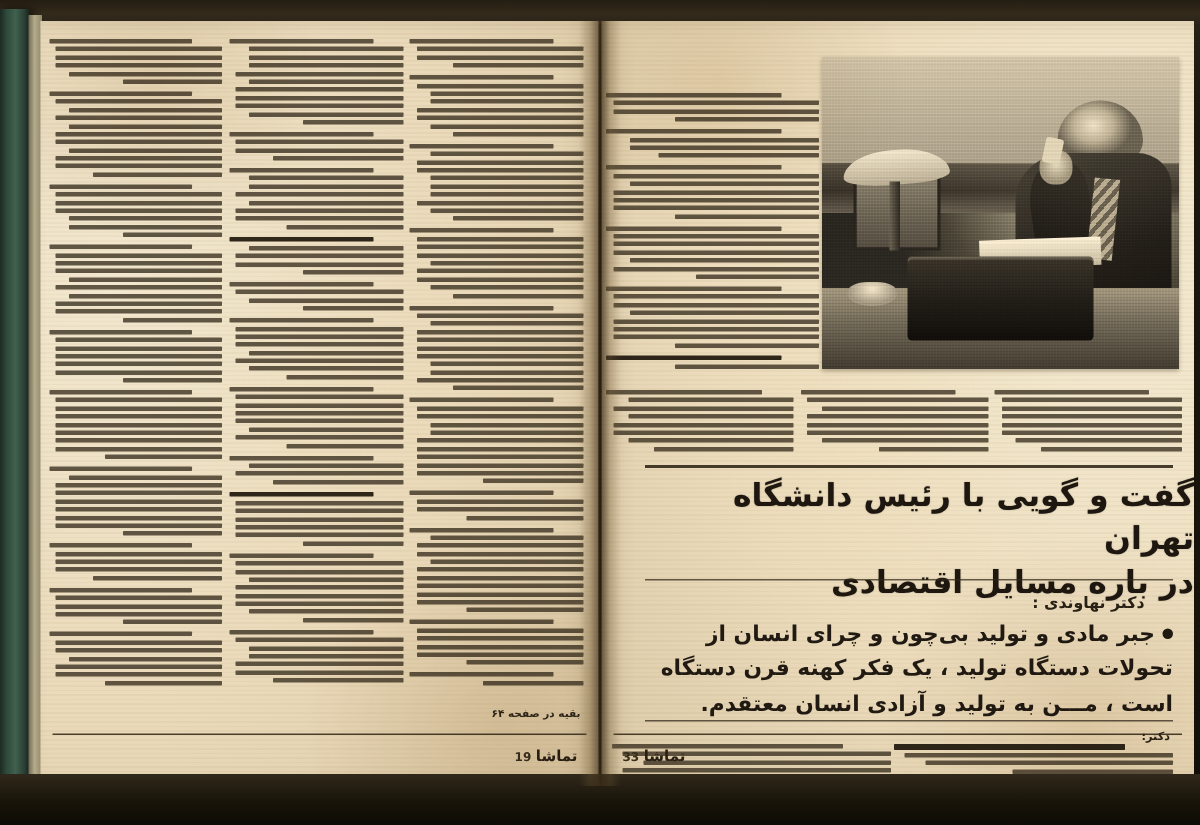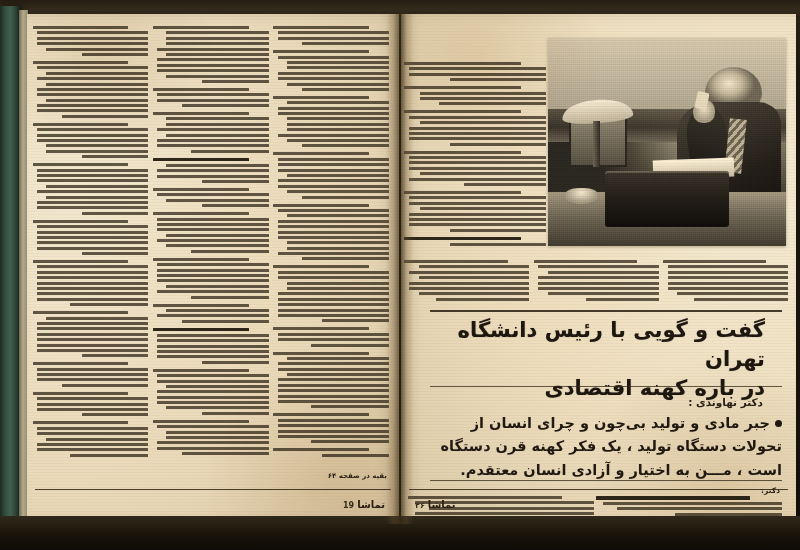--- a/index.html
+++ b/index.html
@@ -195,21 +195,21 @@
       repeating-linear-gradient(0deg, rgba(255,255,255,.05) 0 1px, rgba(0,0,0,.05) 1px 2px),
       repeating-linear-gradient(90deg, rgba(255,255,255,.03) 0 1px, rgba(0,0,0,.03) 1px 2px);
     mix-blend-mode: overlay;
   }
 
   
   .rule { background: #33291a; height: 1.6px; opacity: .9; }
   .rule.thin { height: 1px; opacity: .75; }
 
   .headline {
-    position: absolute; right: 31px; width: 352px;
+    position: absolute; right: 0; width: 352px;
     color: #1d1710;
     font-weight: 700; line-height: 1.38;
     font-size: 21px; letter-spacing: -.2px;
     font-family: "DejaVu Sans", "Liberation Sans", sans-serif;
     text-shadow: 0 0 1px rgba(40,30,16,.35);
   }
   .kicker {
     position: absolute; right: 33px; font-size: 10.5px; color: #2a2216;
     font-weight: 700; letter-spacing: -.1px;
   }
@@ -671,33 +671,33 @@
             <div class="ln s92"></div>
             <div class="ln s78"></div>
           </div>
         </div>
       </div>
 
     <div class="rule" style="position:absolute; right:14px; width:352px; top:296px;"></div>
 
     <div class="headline" style="top:302px;">
       <div>گفت و گویی با رئیس دانشگاه تهران</div>
-      <div>در باره کهنه اقتصادی</div>
+      <div>در باره مسایل اقتصادی</div>
     </div>
 
     <div class="rule thin" style="position:absolute; right:14px; width:352px; top:372px;"></div>
 
     <div class="kicker" style="top:382px;">دکتر نهاوندی :</div>
 
     <div class="pullquote" style="top:398px;">
       <div>
         <span class="dot"></span><span>جبر مادی و تولید بی‌چون و چرای انسان از</span>
       </div>
       <div>تحولات دستگاه تولید ، یک فکر کهنه قرن دستگاه</div>
-      <div>است ، مـــن به اختیار و آزادی انسان معتقدم.</div>
+      <div>است ، مـــن به تولید و آزادی انسان معتقدم.</div>
     </div>
 
     <div class="rule thin" style="position:absolute; right:14px; width:352px; top:466px;"></div>
 
     <div class="note-label" style="right:16px; top:472px;">دکتر:</div>
 
     <div class="cols" id="right-note" style="right:14px; left:14px; top:482px; height:32px;">
         <div class="col">
           <div class="para">
             <div class="ln ind s86 tag"></div>
@@ -720,20 +720,20 @@
           </div>
         </div>
       </div>
 
     <div class="signature" style="left:96px; top:508px;">علی‌اصغر خرابی</div>
 
     <div class="footer-rule" style="left:8px; right:8px; bottom:34px;"></div>
 
     <div class="logo" style="left:14px; bottom:14px;">
       <span class="mark">تماشا</span>
-      <span class="pg">۲۶</span>
+      <span class="pg">33</span>
     </div>
   </div>
 
   <div class="gutter"></div>
   <div class="gutter-line"></div>
   <div class="bottom-dark-band"></div>
 </div>
 
 </body></html>

